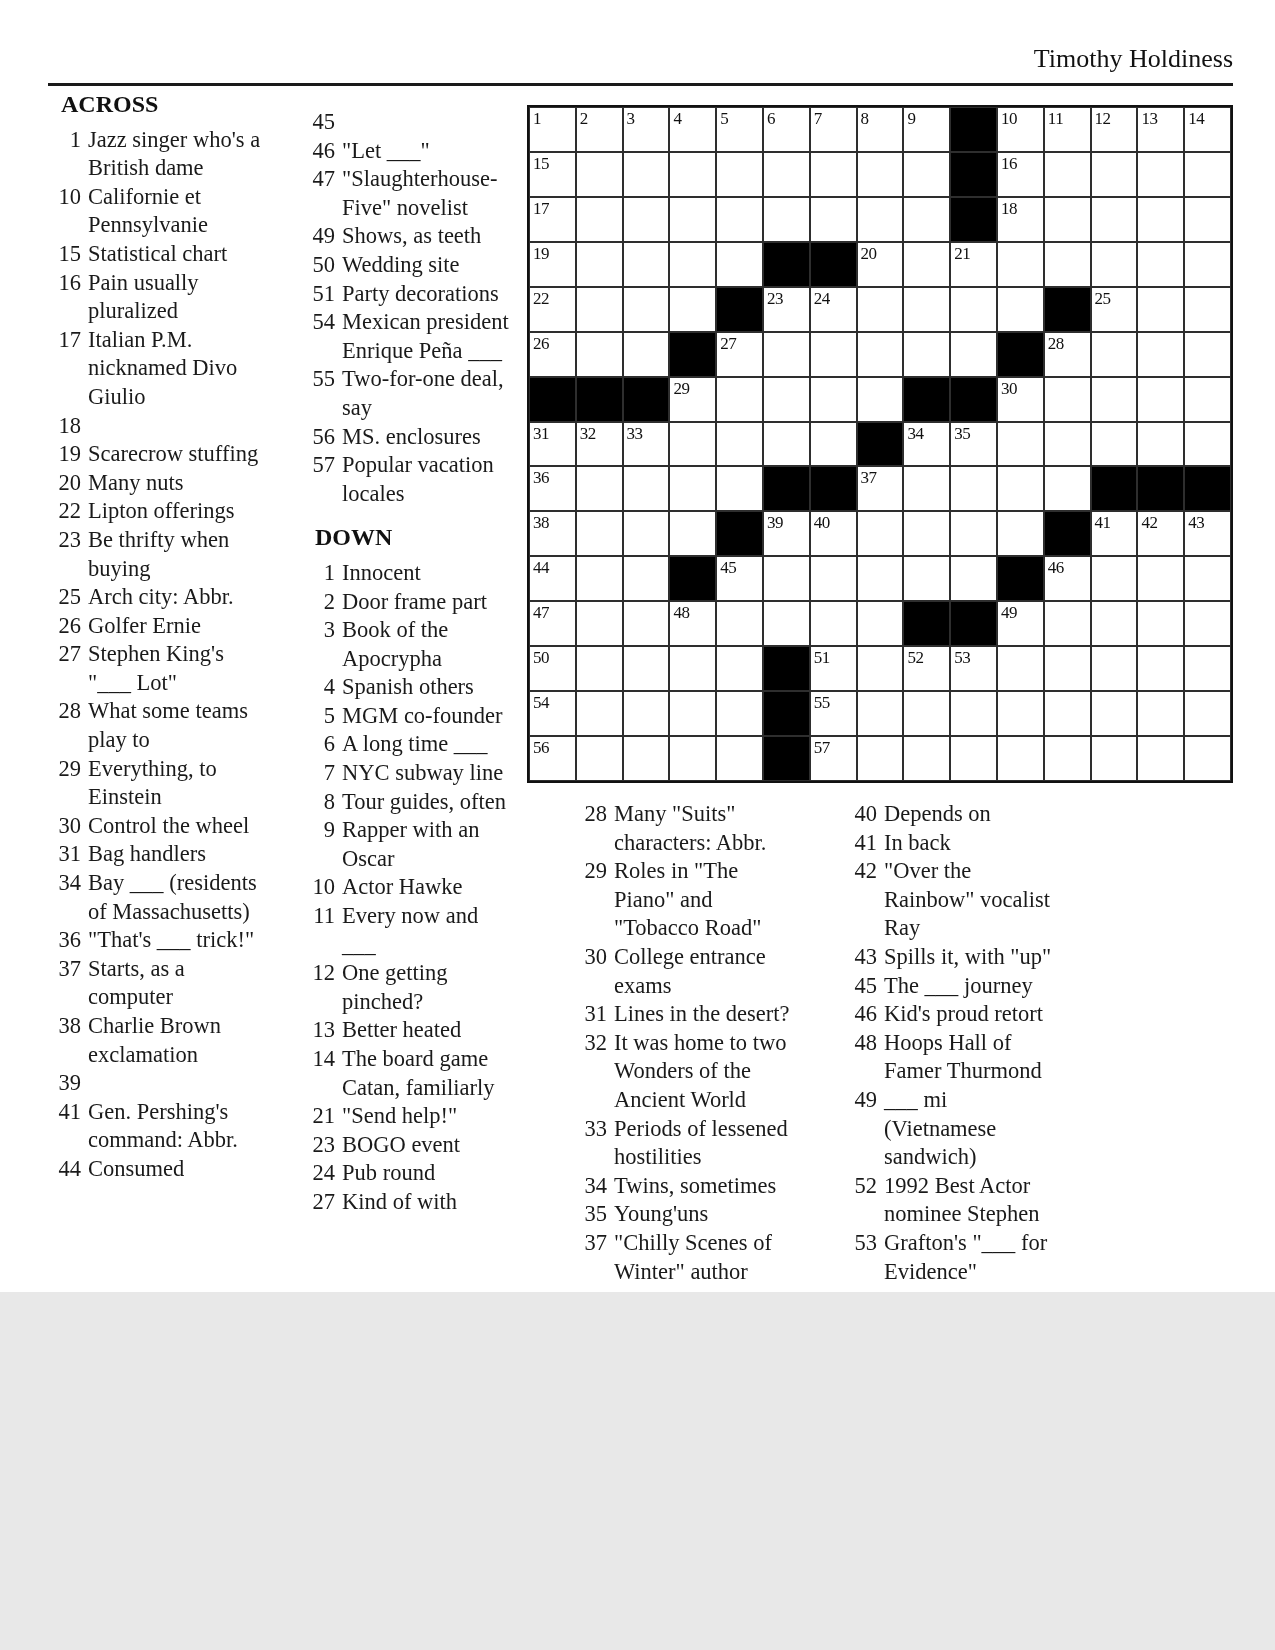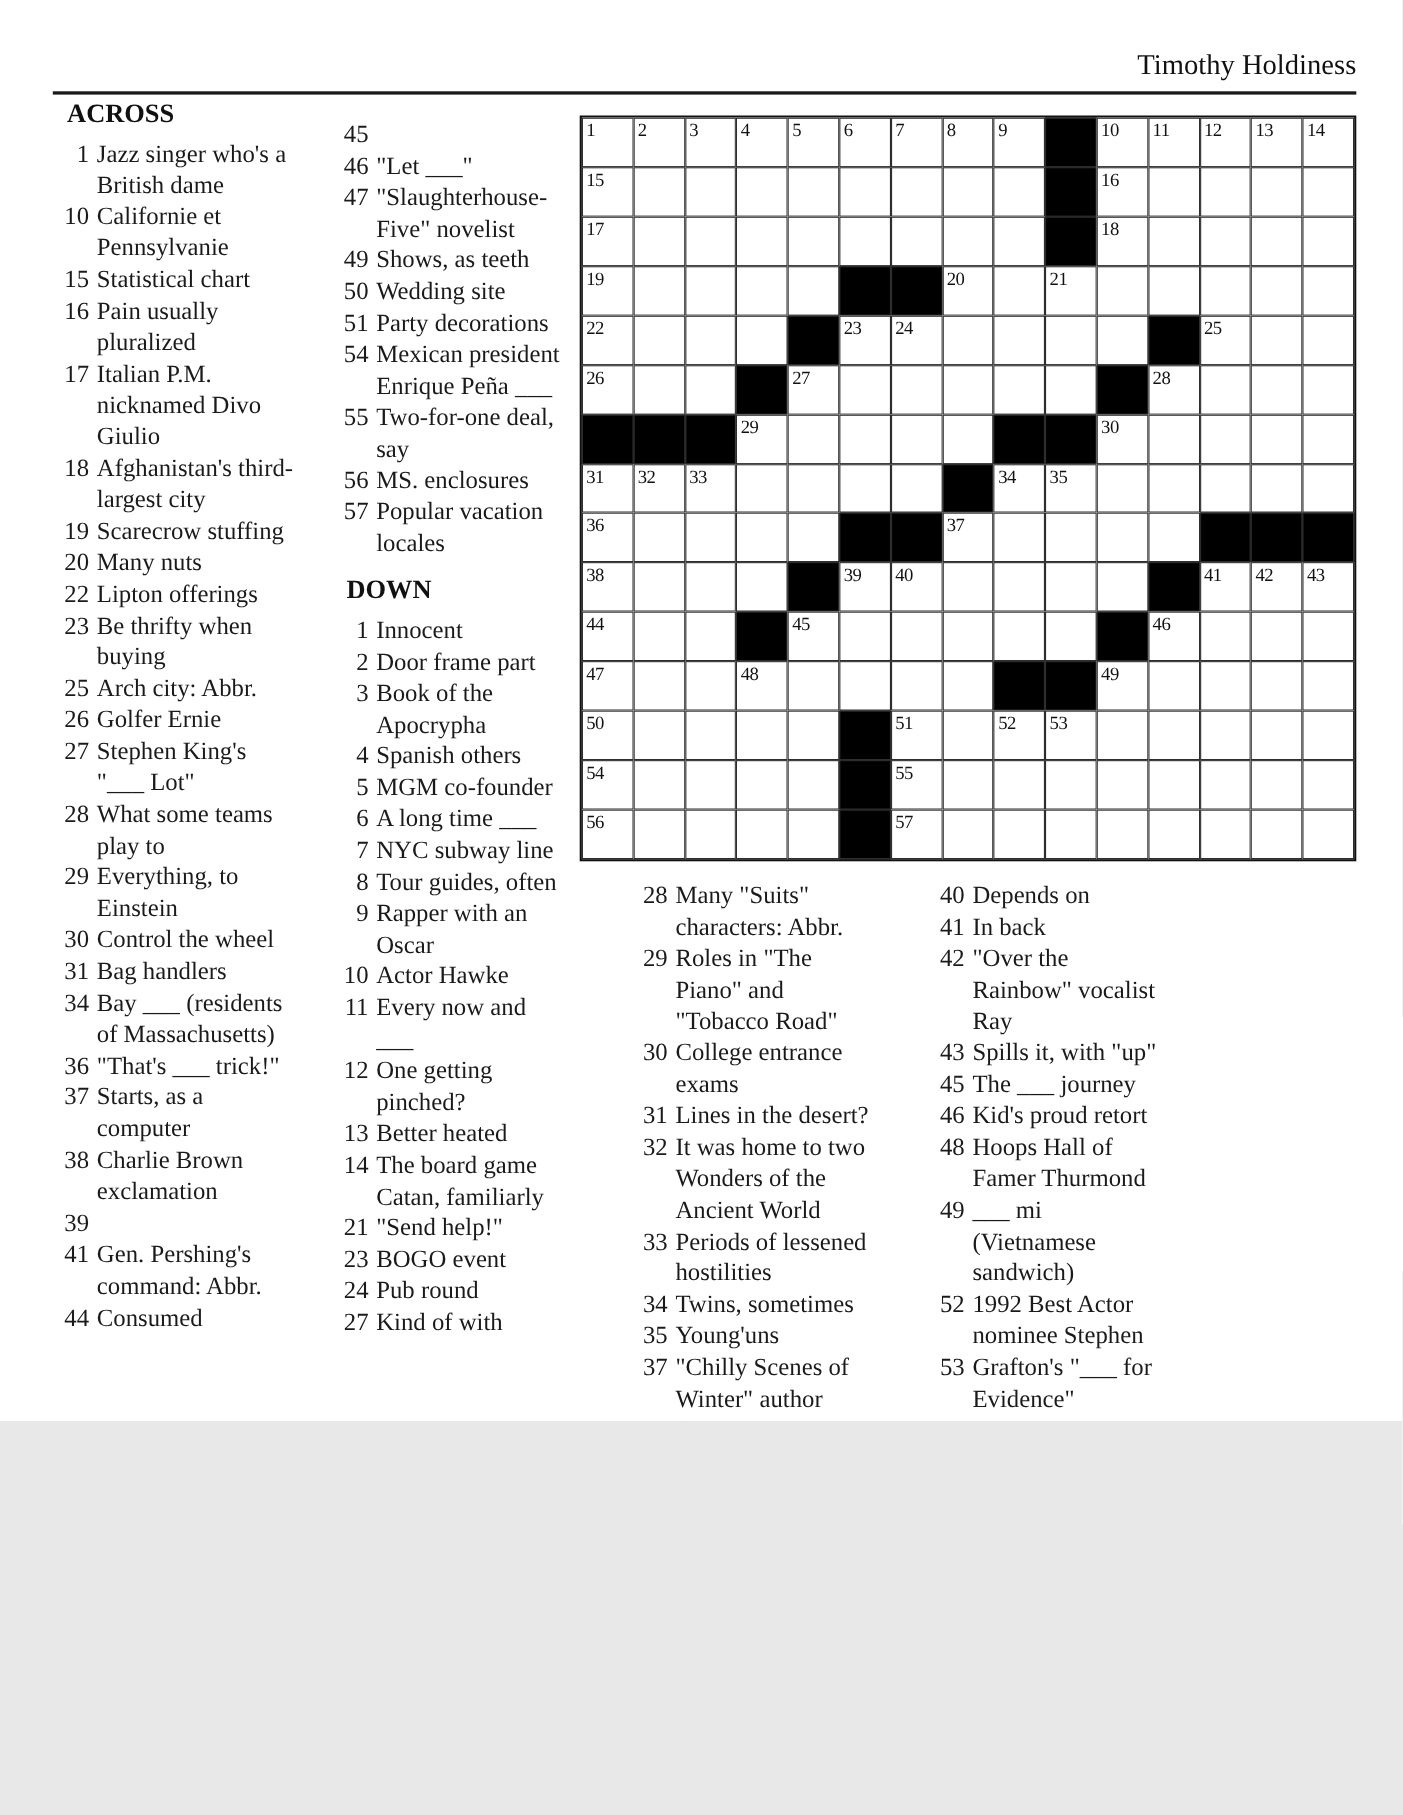--- a/index.html
+++ b/index.html
@@ -456,21 +456,20 @@
         <div class="clue">
           <div class="num">16</div>
           <div class="txt">Pain usually pluralized</div>
         </div>
         <div class="clue">
           <div class="num">17</div>
           <div class="txt">Italian P.M. nicknamed Divo Giulio</div>
         </div>
         <div class="clue">
           <div class="num">18</div>
-          <div class="txt">Afghanistan's third-largest city</div>
         </div>
         <div class="clue">
           <div class="num">19</div>
           <div class="txt">Scarecrow stuffing</div>
         </div>
         <div class="clue">
           <div class="num">20</div>
           <div class="txt">Many nuts</div>
         </div>
         <div class="clue">

